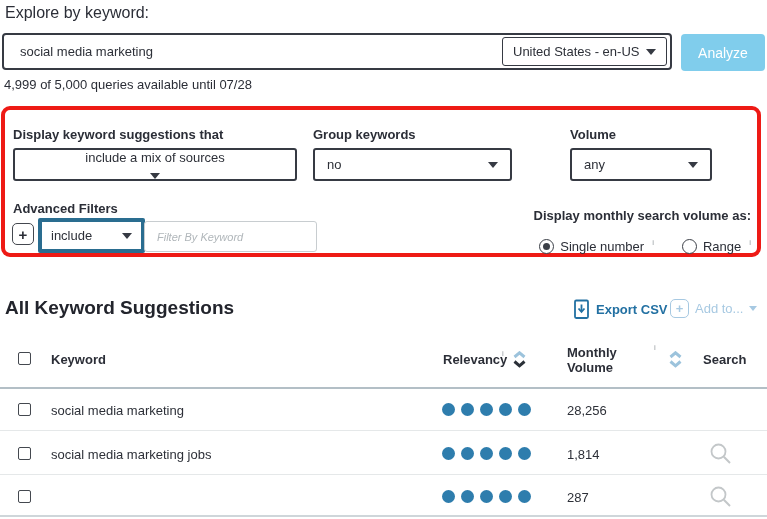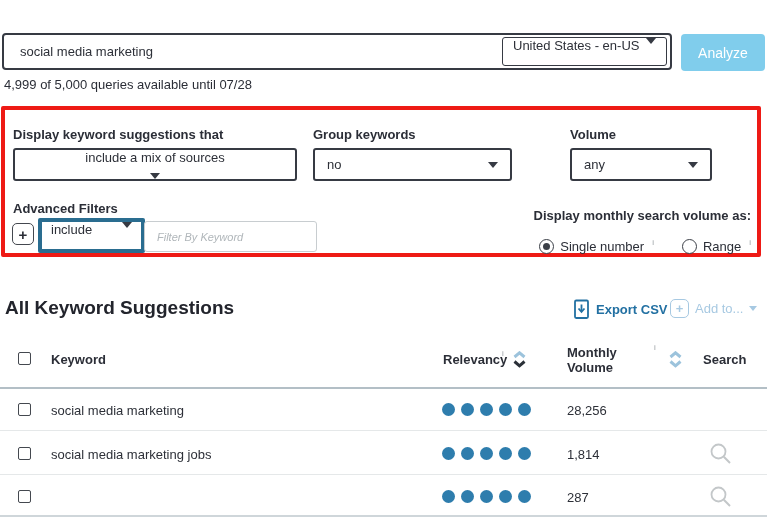--- a/index.html
+++ b/index.html
@@ -8,37 +8,37 @@
   .page { position:relative; width:767px; height:519px; background:#fff; overflow:hidden; }
 
   .page-title { position:absolute; left:5px; top:4px; font-size:16px; font-weight:500; color:#2b2e37; }
 
   
   .search-bar { position:absolute; left:2px; top:33px; width:670px; height:37px;
     border:2px solid #363a43; border-radius:4px; background:#fff; display:flex; align-items:center; }
   .search-query { margin-left:16px; font-size:13px; color:#2d3038; flex:1; }
   .locale-select { position:absolute; right:3px; top:2px; width:165px; height:29px;
     border:1.5px solid #363a43; border-radius:3px; background:#fff;
-    display:flex; align-items:flex-start; justify-content:space-between; padding:0 10px; font-size:13px; }
+    display:flex; align-items:center; justify-content:space-between; padding:0 10px; font-size:13px; }
   .caret-down { width:0; height:0; border-left:5px solid transparent; border-right:5px solid transparent;
     border-top:6px solid #363a43; }
   .analyze-btn { position:absolute; left:681px; top:34px; width:84px; height:37px;
     background:#80cdec; border:none; border-radius:4px; color:#ffffff; font-size:14px;
     font-family:"Liberation Sans", sans-serif; display:flex; align-items:center; justify-content:center; }
   .quota { position:absolute; left:4px; top:77px; font-size:13px; color:#2b2e37; }
 
   
   .filter-panel { position:absolute; left:1px; top:106px; width:760px; height:151px;
-    border:4px solid #ee1a15; border-radius:2px; background:#fff; }
+    border:4px solid #ee1a15; border-radius:9px; background:#fff; }
   .flt-label { position:absolute; font-size:13px; font-weight:bold; color:#2b2e37; }
   .dd { position:absolute; height:33px; border:2px solid #363a43; border-radius:3px; background:#fff;
     display:flex; align-items:center; justify-content:space-between; padding:0 12px; font-size:13px; }
   .dd-include { position:absolute; left:33px; top:212px; width:107px; height:35px;
     border:4px solid #2a6d90; border-radius:2px; background:#fff;
-    display:flex; align-items:flex-start; justify-content:space-between; padding:0 9px; font-size:13px; }
+    display:flex; align-items:center; justify-content:space-between; padding:0 9px; font-size:13px; }
   .plus-btn { position:absolute; left:7px; top:217px; width:22px; height:22px;
     border:1.5px solid #44484f; border-radius:5px; background:#fff; color:#2b2e37;
     display:flex; align-items:center; justify-content:center; font-size:15px; font-weight:bold; line-height:1; }
   .kw-filter-input { position:absolute; left:139px; top:215px; width:173px; height:31px;
     border:1px solid #c8cdd0; border-radius:3px; padding:0 12px; font-size:11px;
     font-family:"Liberation Sans", sans-serif; font-style:italic; color:#6b7075; }
   .kw-filter-input::placeholder { color:#b0b6ba; font-style:italic; }
   .dmsv-label { position:absolute; right:10px; top:202px; font-size:13px; font-weight:bold; color:#2b2e37; }
   .radio-row { position:absolute; right:10px; top:233px; display:flex; align-items:flex-end; gap:28px; }
   .radio-opt { display:flex; align-items:center; gap:6px; font-size:13px; color:#2b2e37; }
@@ -71,20 +71,21 @@
   .dot { width:13px; height:13px; border-radius:50%; background:#2e7dad; }
   .row-volume { position:absolute; left:567px; font-size:13px; color:#2d3038; }
   .search-icon-cell { position:absolute; left:709px; }
   .sort-icon { position:absolute; }
 </style>
 </head>
 <body>
 
 <div class="page">
 
+  <div class="page-title">Explore by keyword:</div>
 
   <div class="search-bar">
     <span class="search-query">social media marketing</span>
     <div class="locale-select">
       <span>United States - en-US</span>
       <span class="caret-down"></span>
     </div>
   </div>
   <button class="analyze-btn">Analyze</button>
   <div class="quota">4,999 of 5,000 queries available until 07/28</div>

